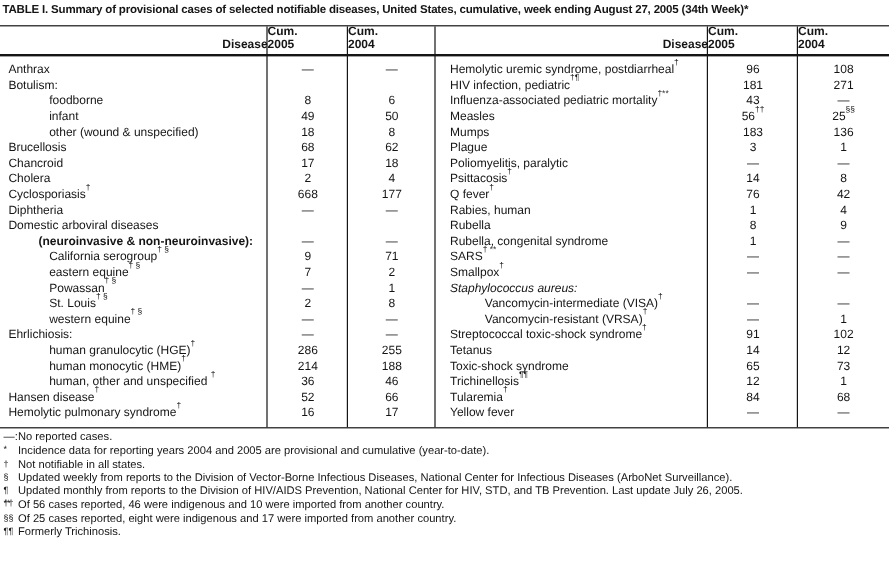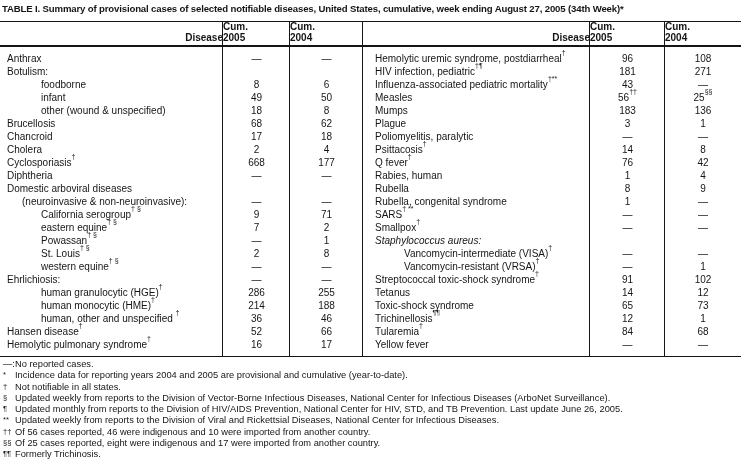--- a/index.html
+++ b/index.html
@@ -24,21 +24,21 @@
   .h-disease { padding:0 0 2px 7px;text-align:right; }
   .h-disease.r { padding-left:12px; }
   .h-num { line-height:10.5px; padding-bottom:2px; }
   .bdy {
     display:grid; grid-template-columns:223px 67px 73px 227px 75px 76px;
     grid-auto-rows:13px; padding-top:5px; height:304px; font-size:10px;
   }
   .cell { line-height:13px; white-space:nowrap; }
   .dcell { padding-left:7px; }
   .dcell.r { padding-left:12px; }
-  .dcell.ind1 { padding-left:22px; }
+  .dcell.ind1 { padding-left:32px;font-weight:bold; }
   .dcell.ind2 { padding-left:41px; }
   .vcell { text-align:center; }
   sup.fnm { font-size:7px; line-height:0; position:relative; top:-3px; letter-spacing:0; }
   .it { font-style:italic; }
   .vline { position:absolute; top:0; bottom:0; width:1px; background:#151515; }
   .fns { position:absolute; left:2px; top:359px; width:739px; font-size:9.3px; }
   .fn { position:relative; padding-left:13px; line-height:11.3px; white-space:nowrap; }
   .fn .mk { position:absolute; left:1px; top:0; }
   .fn .mk.supm { font-size:7.5px; top:-1px; }
 </style>
@@ -216,19 +216,19 @@
     <div class="vline" style="left:362px"></div>
     <div class="vline" style="left:589px"></div>
     <div class="vline" style="left:664px"></div>
   </div>
 
   <div class="fns">
       <div class="fn"><span class="mk">—:</span><span>No reported cases.</span></div>
       <div class="fn"><span class="mk supm">*</span><span>Incidence data for reporting years 2004 and 2005 are provisional and cumulative (year-to-date).</span></div>
       <div class="fn"><span class="mk supm">†</span><span>Not notifiable in all states.</span></div>
       <div class="fn"><span class="mk supm">§</span><span>Updated weekly from reports to the Division of Vector-Borne Infectious Diseases, National Center for Infectious Diseases (ArboNet Surveillance).</span></div>
-      <div class="fn"><span class="mk supm">¶</span><span>Updated monthly from reports to the Division of HIV/AIDS Prevention, National Center for HIV, STD, and TB Prevention. Last update June 26, 2005.</span></div>
-      <div class="fn"><span class="mk supm">**</span><span>Updated weekly from reports to the Division of Viral and Rickettsial Diseases, National Center for Infectious Diseases.</span></div>
+      <div class="fn"><span class="mk supm">¶</span><span>Updated monthly from reports to the Division of HIV/AIDS Prevention, National Center for HIV, STD, and TB Prevention. Last update July 26, 2005.</span></div>
+      <div class="fn"><span class="mk supm">**</span></div>
       <div class="fn"><span class="mk supm">††</span><span>Of 56 cases reported, 46 were indigenous and 10 were imported from another country.</span></div>
       <div class="fn"><span class="mk supm">§§</span><span>Of 25 cases reported, eight were indigenous and 17 were imported from another country.</span></div>
       <div class="fn"><span class="mk supm">¶¶</span><span>Formerly Trichinosis.</span></div>
     </div>
 </div>
 
 </body></html>

